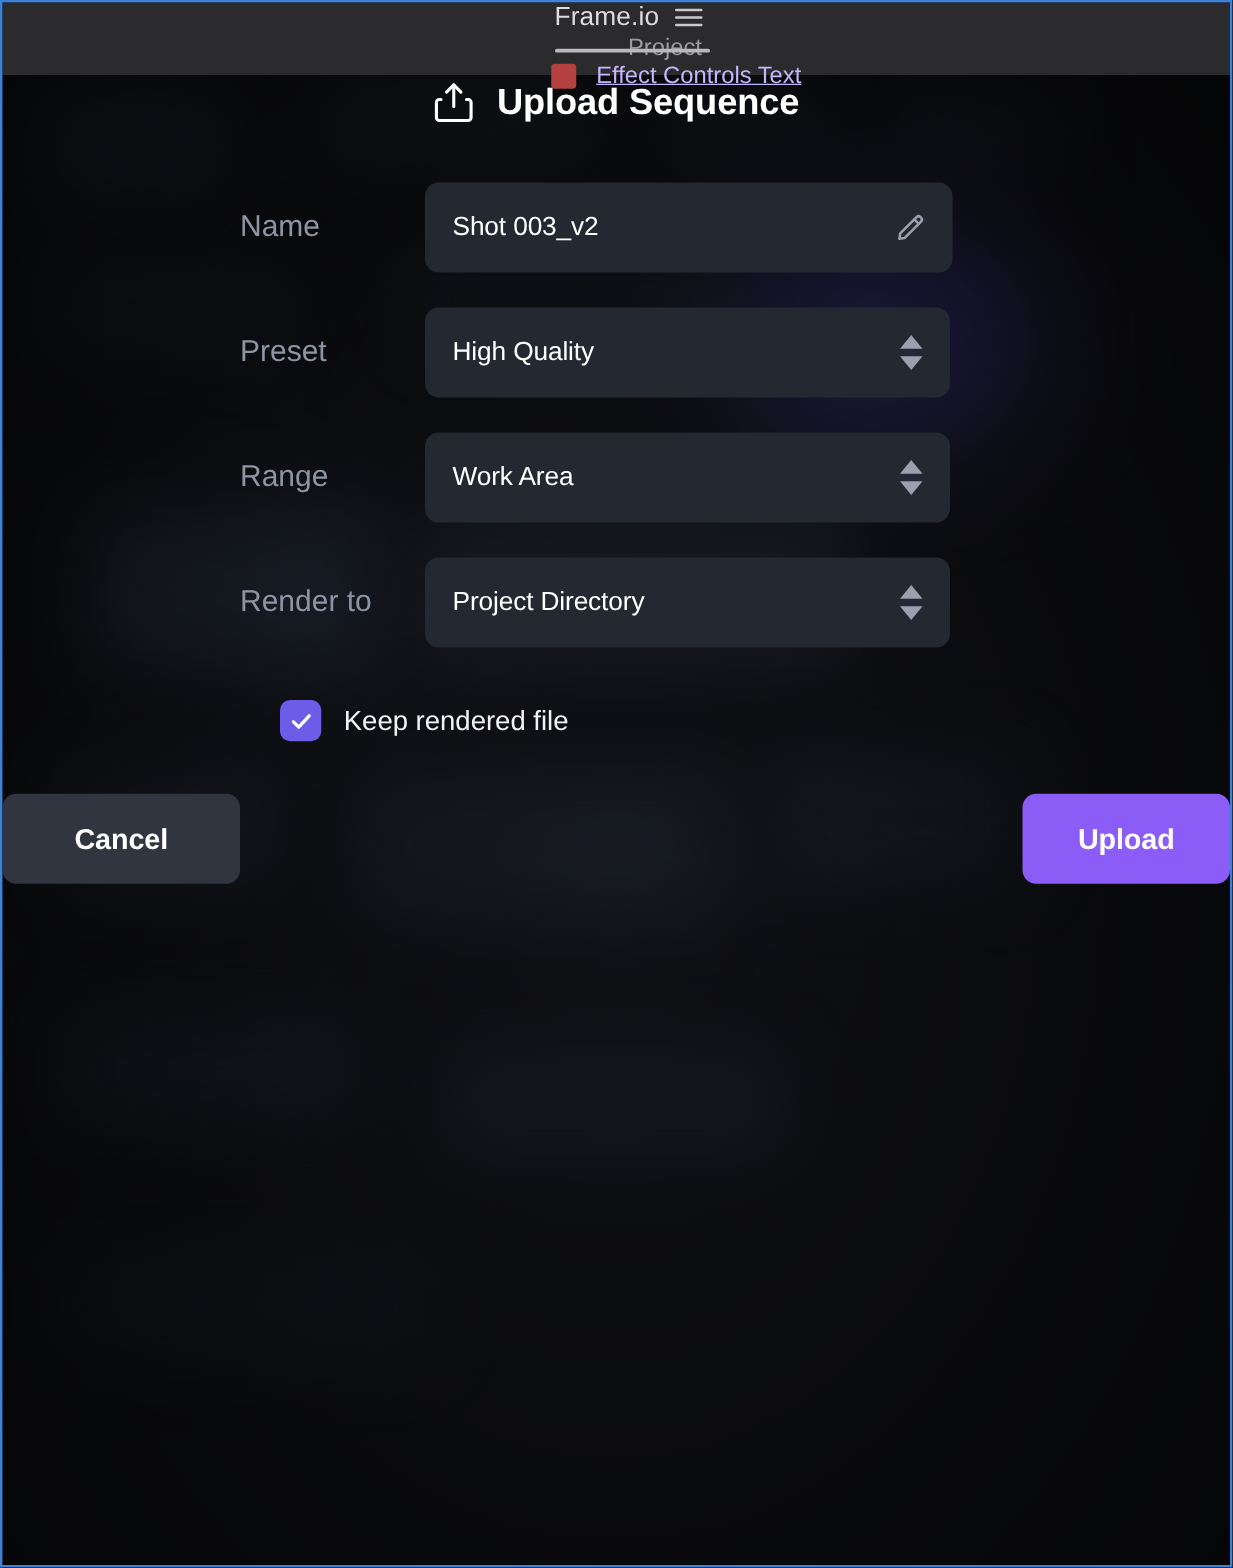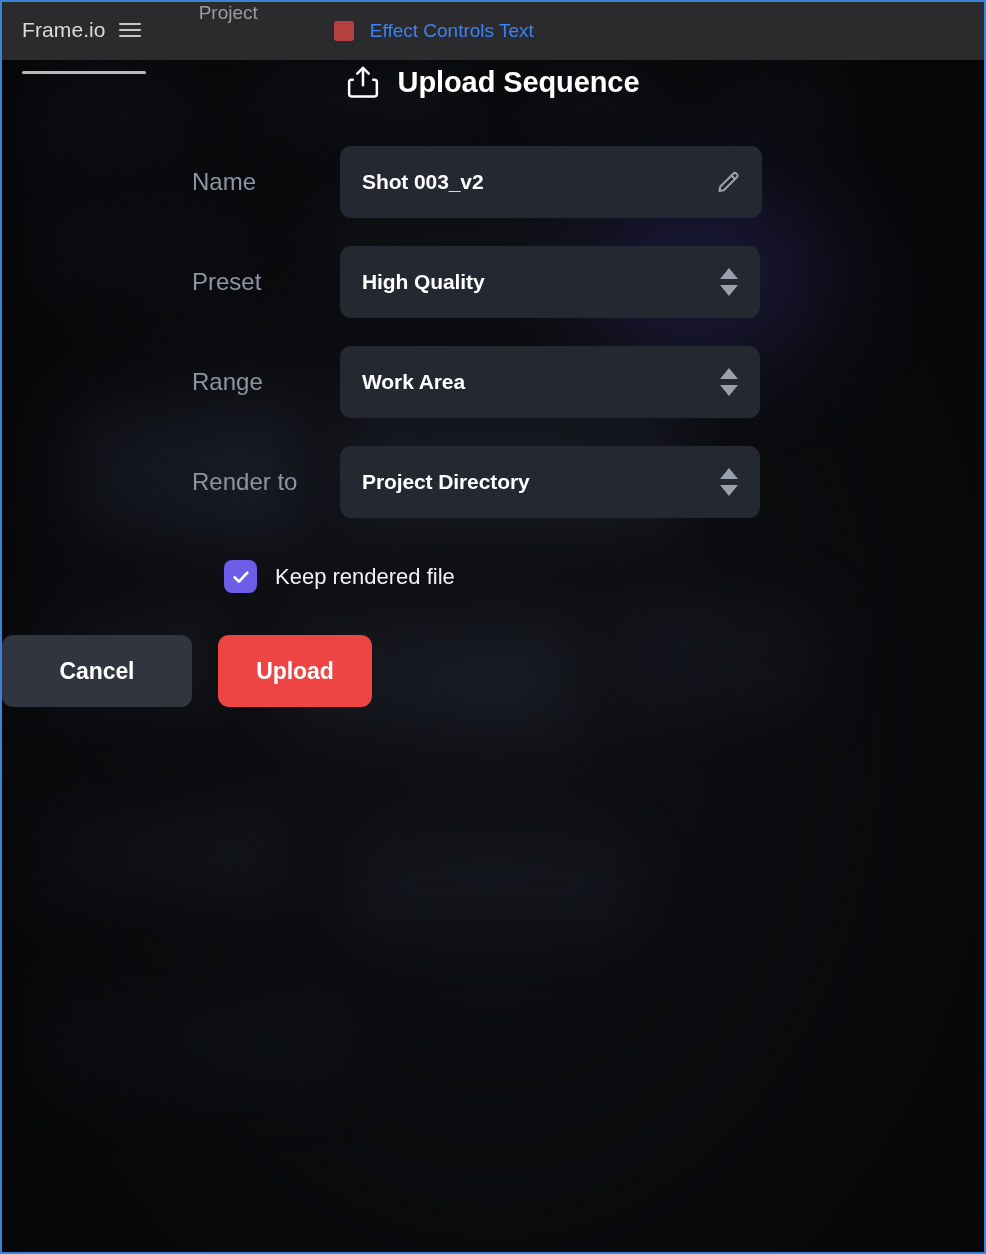--- a/index.html
+++ b/index.html
@@ -20,24 +20,26 @@
     border: 2px solid #3c82d6;
     overflow: hidden;
   }
 
   
   .topbar {
     position: relative;
     height: 58px;
     background: #2b2b2d;
     display: flex;
+    align-items: center;
     padding-left: 20px;
     gap: 0;
     z-index: 40;
     flex-shrink: 0;
+    flex-direction: column;
   }
   .brand-wrap {
     position: relative;
     display: flex;
     align-items: center;
     gap: 13px;
     padding-bottom: 2px;
   }
   .brand {
     color: #dcdcdc;
@@ -82,22 +84,23 @@
     margin-left: 76px;
     cursor: pointer;
   }
   .panel-swatch {
     width: 20px;
     height: 20px;
     border-radius: 3px;
     background: #b4403f;
   }
   .panel-label {
-    color: #3b82f6;
+    color: #c4b5fd;
     font-size: 19px;
+    text-decoration: underline;
   }
 
   
   .backdrop {
     position: absolute;
     left: 0;
     top: 58px;
     width: 982px;
     height: 1192px;
     background: #121318;
@@ -174,21 +177,21 @@
     border-radius: 11px;
     display: flex;
     align-items: center;
     padding: 0 22px;
     cursor: pointer;
   }
   .field.wide { width: 422px; }
   .field-value {
     color: #ffffff;
     font-size: 21px;
-    font-weight: bold;
+    font-weight: normal;
     letter-spacing: -0.1px;
   }
   .pencil-icon {
     position: absolute;
     right: 20px;
     top: 50%;
     transform: translateY(-50%);
     width: 27px;
     height: 27px;
   }
@@ -242,40 +245,40 @@
   .checkbox svg { width: 20px; height: 20px; display: block; }
   .check-label {
     color: #f2f2f4;
     font-size: 22px;
     white-space: nowrap;
   }
 
   
   .actions {
     display: flex;
-    justify-content: flex-start;
+    justify-content: space-between;
     gap: 26px;
     margin-top: 42px;
   }
   .btn {
     height: 72px;
     border-radius: 11px;
     display: flex;
     align-items: center;
     justify-content: center;
     font-size: 23px;
     font-weight: bold;
     color: #ffffff;
     cursor: pointer;
     border: none;
     font-family: "Liberation Sans", sans-serif;
     letter-spacing: -0.1px;
   }
   .btn-cancel { width: 190px; background: #31353f; }
-  .btn-upload { width: 154px; background: #ef4444; }
+  .btn-upload { width: 166px; background: #8b5cf6; }
 </style>
 </head>
 <body>
 
 <div id="app">
 
   <div class="topbar">
 
     <div class="brand-wrap">
       <span class="brand">Frame.io</span>

